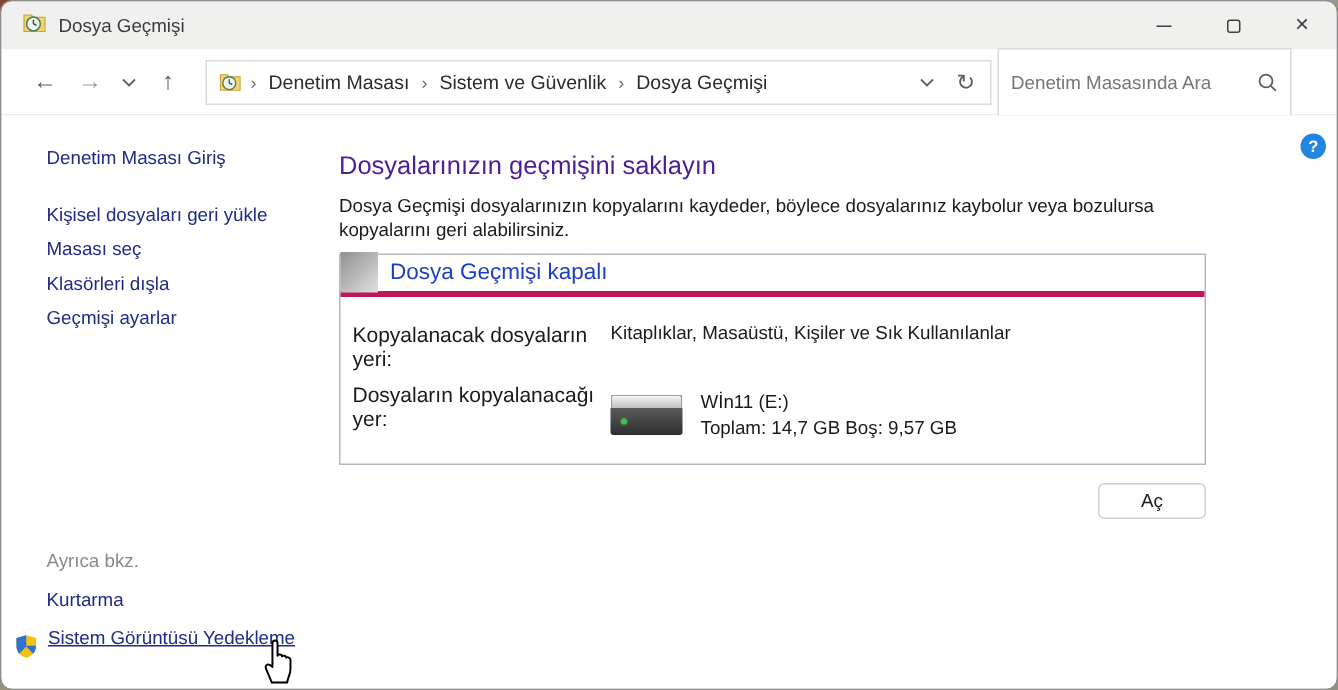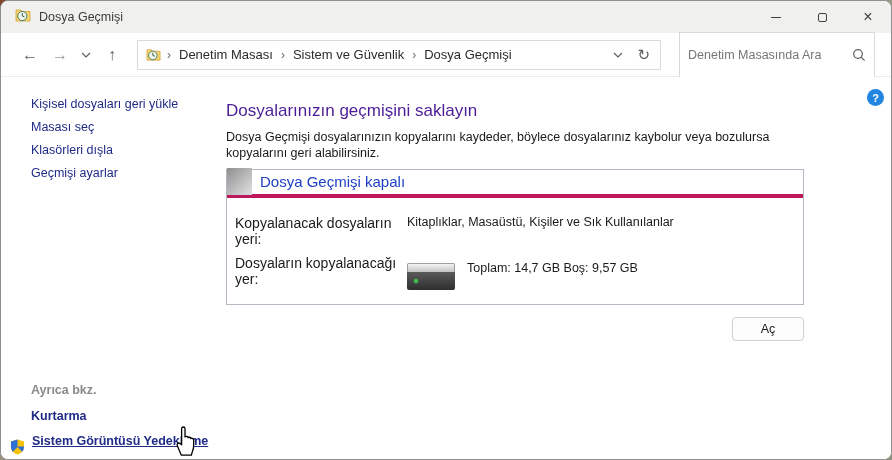--- a/index.html
+++ b/index.html
@@ -37,35 +37,35 @@
   .crumb-bar {
     margin-left:8px; height:30px; border:1px solid #d9d9d9; background:#fff;
     display:flex; align-items:center; flex:0 0 auto; width:524px; padding:0 6px 0 8px;
   }
   .crumb-items { display:flex; align-items:center; gap:2px; flex:1; }
   .crumb { font-size:13px; color:#2b2b2b; padding:2px 4px; white-space:nowrap; }
   .crumb-sep { font-size:12px; color:#6a6a6a; padding:0 2px; }
   .crumb-tools { display:flex; align-items:center; gap:14px; padding-right:4px; }
   .refresh { font-size:15px; color:#5f5f5f; }
   .searchbox {
-    margin-left:14px; height:46px; border:1px solid #d9d9d9; background:#fff;
+    height:46px; border:1px solid #d9d9d9; background:#fff;
     display:flex; align-items:center; width:196px; padding:0 8px;
   }
   .searchbox input {
     border:none; outline:none; flex:1; font-family:"Liberation Sans",sans-serif;
     font-size:12.5px; color:#2b2b2b; min-width:0;
   }
   .searchbox input::placeholder { color:#767676; opacity:1; }
   
   .app-body { flex:1; position:relative; background:#fff; }
   .sidebar { position:absolute; left:0; top:0; width:225px; height:100%; padding:21px 0 0 30px; }
   .side-link { font-size:12.5px; color:#1f2b87; cursor:pointer; white-space:nowrap; }
   .side-home { margin-bottom:25px; }
   .side-list .side-link { margin-bottom:10px; line-height:13px; }
-  .see-also { position:absolute; left:30px; bottom:0;font-weight:bold; }
+  .see-also { position:absolute; left:30px; bottom:16px; }
   .see-also-header { font-size:12.5px; color:#8a8a8a; margin-bottom:12px; }
   .see-also .side-link { display:block; margin-bottom:11px; }
   .shield-row { display:flex; align-items:center; gap:7px; margin-left:-21px; }
   .hovered { text-decoration:underline; }
   
   .main { position:absolute; left:225px; top:0; width:578px; padding-top:24px; }
   .main h1 { font-size:17px; font-weight:normal; color:#4c1d95; margin-bottom:9px; }
   .desc { font-size:12.5px; color:#1a1a1a; line-height:1.27; width:576px; margin-bottom:7px; }
   .status-box { width:578px; border:1px solid #b2b8c2; }
   .status-head { height:28px; border-bottom:4px solid #be185d; display:flex; align-items:center; position:relative; }
@@ -171,20 +171,21 @@
           <circle cx="6" cy="6" r="4.3" fill="none" stroke="#5f5f5f" stroke-width="1.2"></circle>
           <line x1="9.2" y1="9.2" x2="12.6" y2="12.6" stroke="#5f5f5f" stroke-width="1.2"></line>
         </svg>
       </span>
     </div>
   </div>
 
   <div class="app-body">
 
     <div class="sidebar">
+      <div class="side-link side-home">Denetim Masası Giriş</div>
       <div class="side-list">
         <div class="side-link">Kişisel dosyaları geri yükle</div>
         <div class="side-link">Masası seç</div>
         <div class="side-link">Klasörleri dışla</div>
         <div class="side-link">Geçmişi ayarlar</div>
       </div>
       <div class="see-also">
         <div class="see-also-header">Ayrıca bkz.</div>
         <div class="side-link">Kurtarma</div>
         <div class="shield-row">
@@ -216,20 +217,21 @@
             <div class="info-label">Dosyaların kopyalanacağı yer:</div>
             <div class="info-value">
               <div class="drive-row">
                 <div class="drive-icon">
                   <div class="drive-top"></div>
                   <div class="drive-bottom">
                       <span class="drive-led"></span>
                     </div>
                 </div>
                 <div class="drive-text">
+                  <div>Wİn11 (E:)</div>
                   <div>Toplam: 14,7 GB Boş: 9,57 GB</div>
                 </div>
               </div>
             </div>
           </div>
         </div>
       </div>
 
       <div class="btn-row">
         <span class="open-btn">Aç</span>

